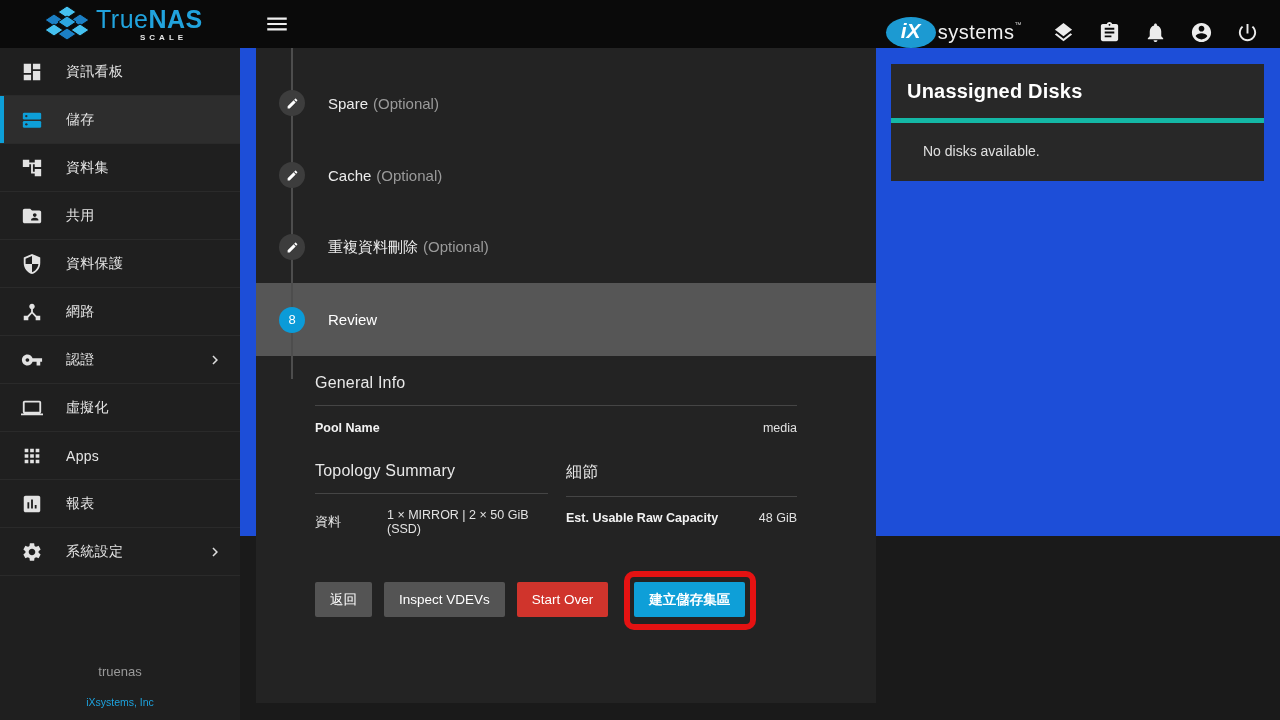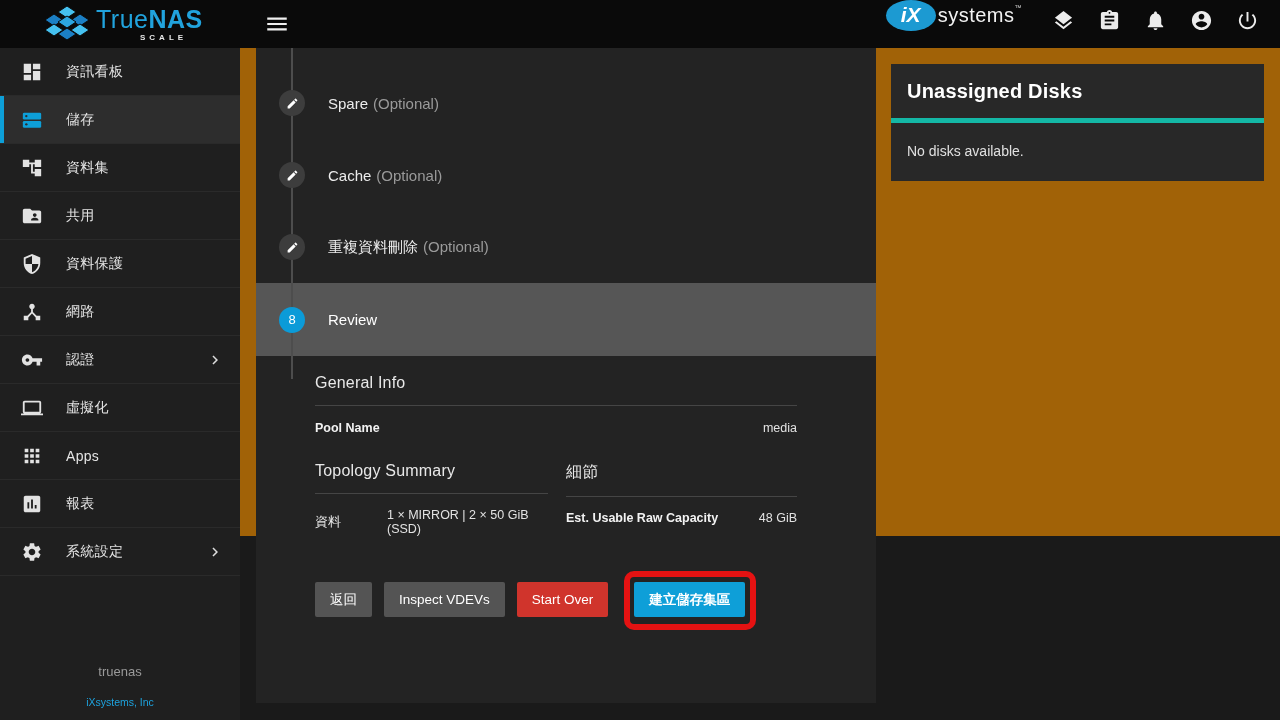--- a/index.html
+++ b/index.html
@@ -8,21 +8,21 @@
 
   
   .topbar { position:absolute; left:0; top:0; width:1280px; height:48px; background:#0a0a0a; z-index:10; }
   .brand { position:absolute; left:46px; top:0; height:48px; display:flex; align-items:center; }
   .brand-logo { margin-right:8px; }
   .brand-textwrap { display:flex; flex-direction:column; line-height:1; }
   .brand-name { font-size:25px; color:#21a3dd; letter-spacing:.5px; }
   .brand-name b { font-weight:700; }
   .brand-sub { font-size:8px; color:#e8e8e8; letter-spacing:4px; font-weight:700; align-self:flex-start; margin:2px 0 0 44px; }
   .hamburger { position:absolute; left:263px; top:11px; width:28px; height:26px; background:none; border:none; cursor:pointer; color:#f0f0f0; }
-  .topbar-right { position:absolute; right:10px; top:0; height:64px; display:flex; align-items:flex-start; }
+  .topbar-right { position:absolute; right:10px; top:0; height:64px; display:flex; align-items:center; }
   .ix-logo { display:flex; align-items:center; margin-right:18px; }
   .ix-oval { width:50px; height:31px; background:#1c9ad2; border-radius:50%; display:flex; align-items:center; justify-content:center;
              color:#fff; font-style:italic; font-weight:700; font-size:21px; padding-bottom:2px; }
   .ix-text { color:#f2f2f2; font-size:20px; font-weight:400; margin-left:2px; letter-spacing:.5px; }
   .ix-tm { color:#cfcfcf; font-size:7px; vertical-align:top; }
   .icon-btn { width:40px; height:40px; margin:0 3px; background:none; border:none; cursor:pointer;
               display:flex; align-items:center; justify-content:center; color:#ececec; }
   .icon-btn svg { width:23px; height:23px; fill:currentColor; }
 
   
@@ -36,21 +36,21 @@
   .nav-item.active::before { content:""; position:absolute; left:0; top:0; width:4px; height:100%; background:#0d9fd8; }
   .nav-item.active .nav-icon { color:#0d9fd8; }
   .nav-chevron { position:absolute; right:16px; color:#dcdcdc; display:flex; }
   .nav-chevron svg { width:18px; height:18px; fill:currentColor; }
   .side-footer { position:absolute; left:0; bottom:12px; width:100%; text-align:center; }
   .hostname { font-size:13px; color:#9a9a9a; margin-bottom:17px; }
   .copyright { font-size:10.5px; color:#8a8a8a; line-height:1.5; }
   .company-link { font-size:10.5px; color:#1da2dd; cursor:pointer; }
 
   
-  .main { position:absolute; left:240px; top:48px; width:1040px; height:488px; background:#a16207; }
+  .main { position:absolute; left:240px; top:48px; width:1040px; height:488px; background:#1d4ed8; }
   .panel { position:absolute; left:16px; top:0; width:620px; height:655px; background:#232323; }
   .stepper-line { position:absolute; left:35px; top:0; width:2px; height:331px; background:#4d4d4d; z-index:1; }
   .steps { padding-top:19px; }
   .step-row { height:72px; display:flex; align-items:center; padding-left:23px; cursor:pointer; }
   .step-circle { position:relative; z-index:2; width:26px; height:26px; border-radius:50%; background:#3d3d3d; flex:none;
                  display:flex; align-items:center; justify-content:center; color:#fff; }
   .step-circle svg { width:13px; height:13px; fill:currentColor; }
   .step-label { margin-left:23px; font-size:15px; color:#ececec; }
   .opt { color:#9a9a9a; margin-left:5px; }
   .review-row { height:73px; background:#565656; padding-left:23px; display:flex; align-items:center; cursor:pointer; }
@@ -80,21 +80,21 @@
   .btn-blue { background:#0e9fd8; font-weight:700; }
   .create-wrap { position:relative; display:inline-block; margin-left:14px; }
   .annotation-box { position:absolute; left:-10px; right:-11px; top:-11px; bottom:-13px;
                     border:6px solid #e51212; border-radius:10px; pointer-events:none; }
 
   
   .card { position:absolute; left:651px; top:16px; width:373px; background:#282828; }
   .card-header { padding:16px 16px 15px 16px; border-bottom:5px solid #14b8a6; }
   .card-title { font-size:20px; font-weight:700; color:#fff; letter-spacing:.2px; }
   .card-body { padding:19px 16px 21px 16px; }
-  .card-empty { font-size:14px; color:#e0e0e0; }
+  .card-empty { font-size:14px; color:#e0e0e0;margin-left:16px; }
 </style>
 </head>
 <body>
 
 <div class="topbar">
   <div class="brand">
     <svg class="brand-logo" width="42" height="40" viewBox="0 0 42 40">
       <g stroke="#0a0a0a" stroke-width="1">
         <path d="M21 2 L30 8 L21 14 L12 8 Z" fill="#45c1f0"></path>
         <path d="M8 10 L17 16 L8 22 L-1 16 Z" fill="#1b7fc4"></path>

